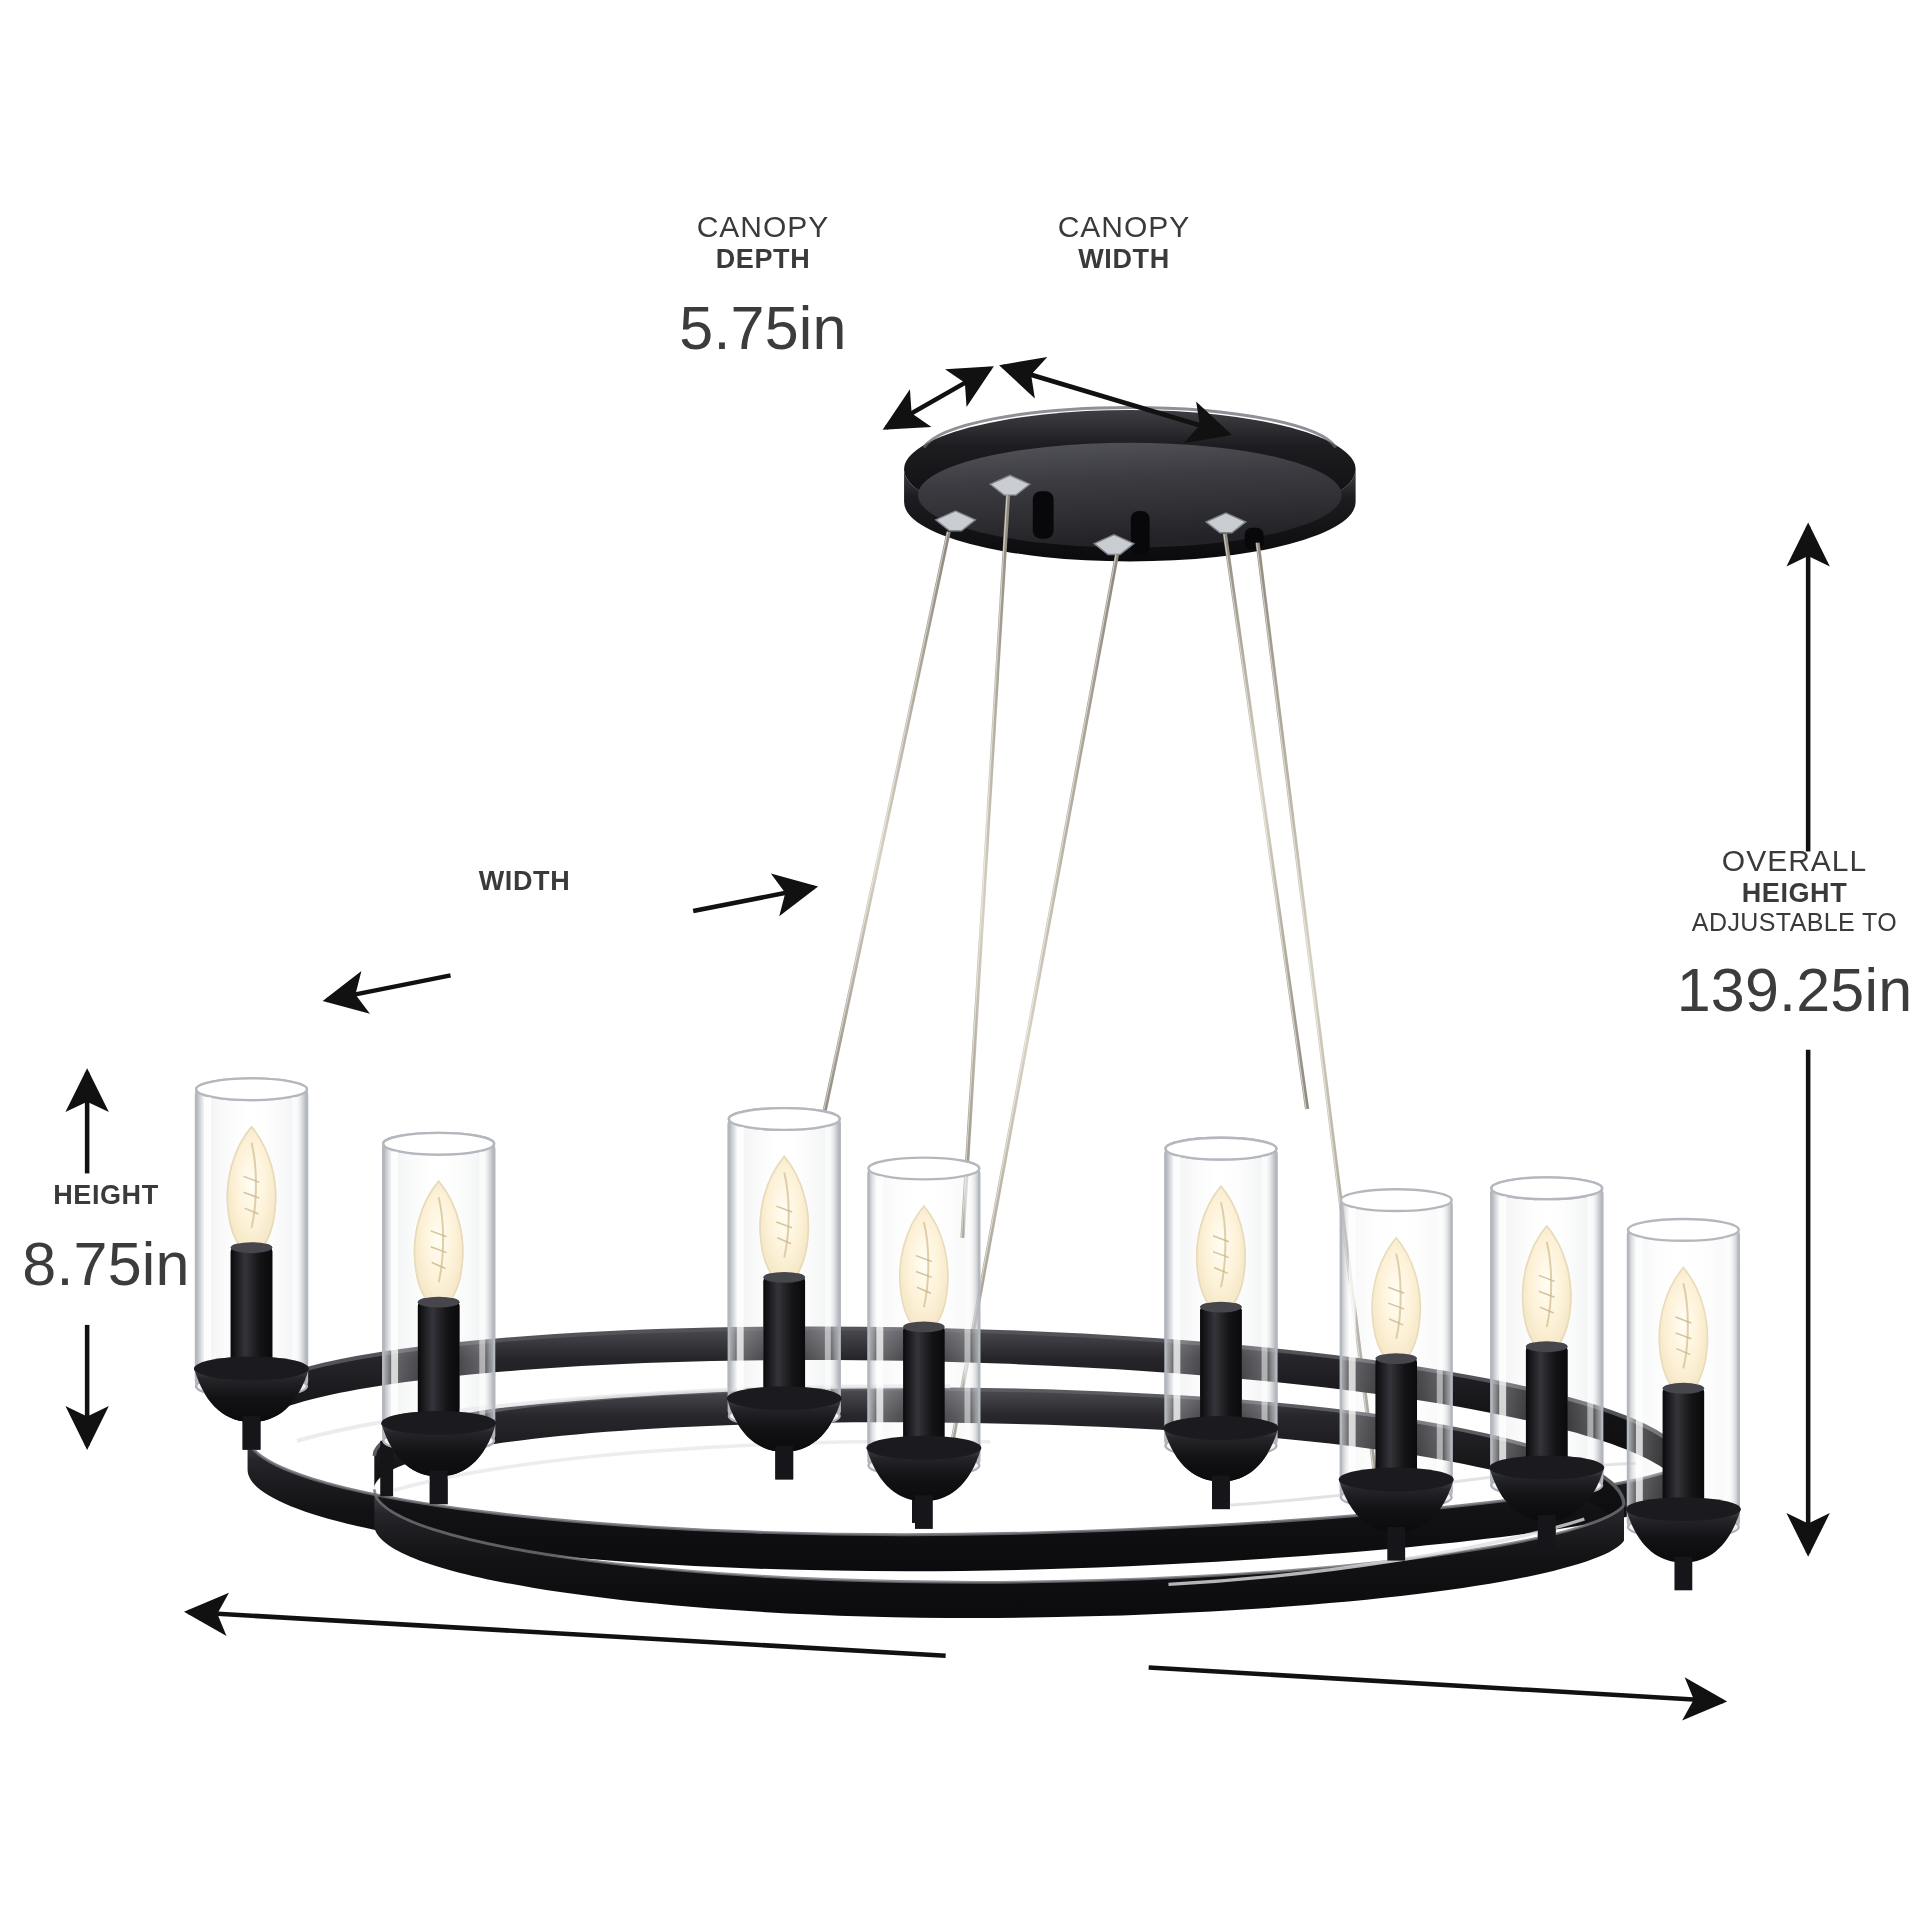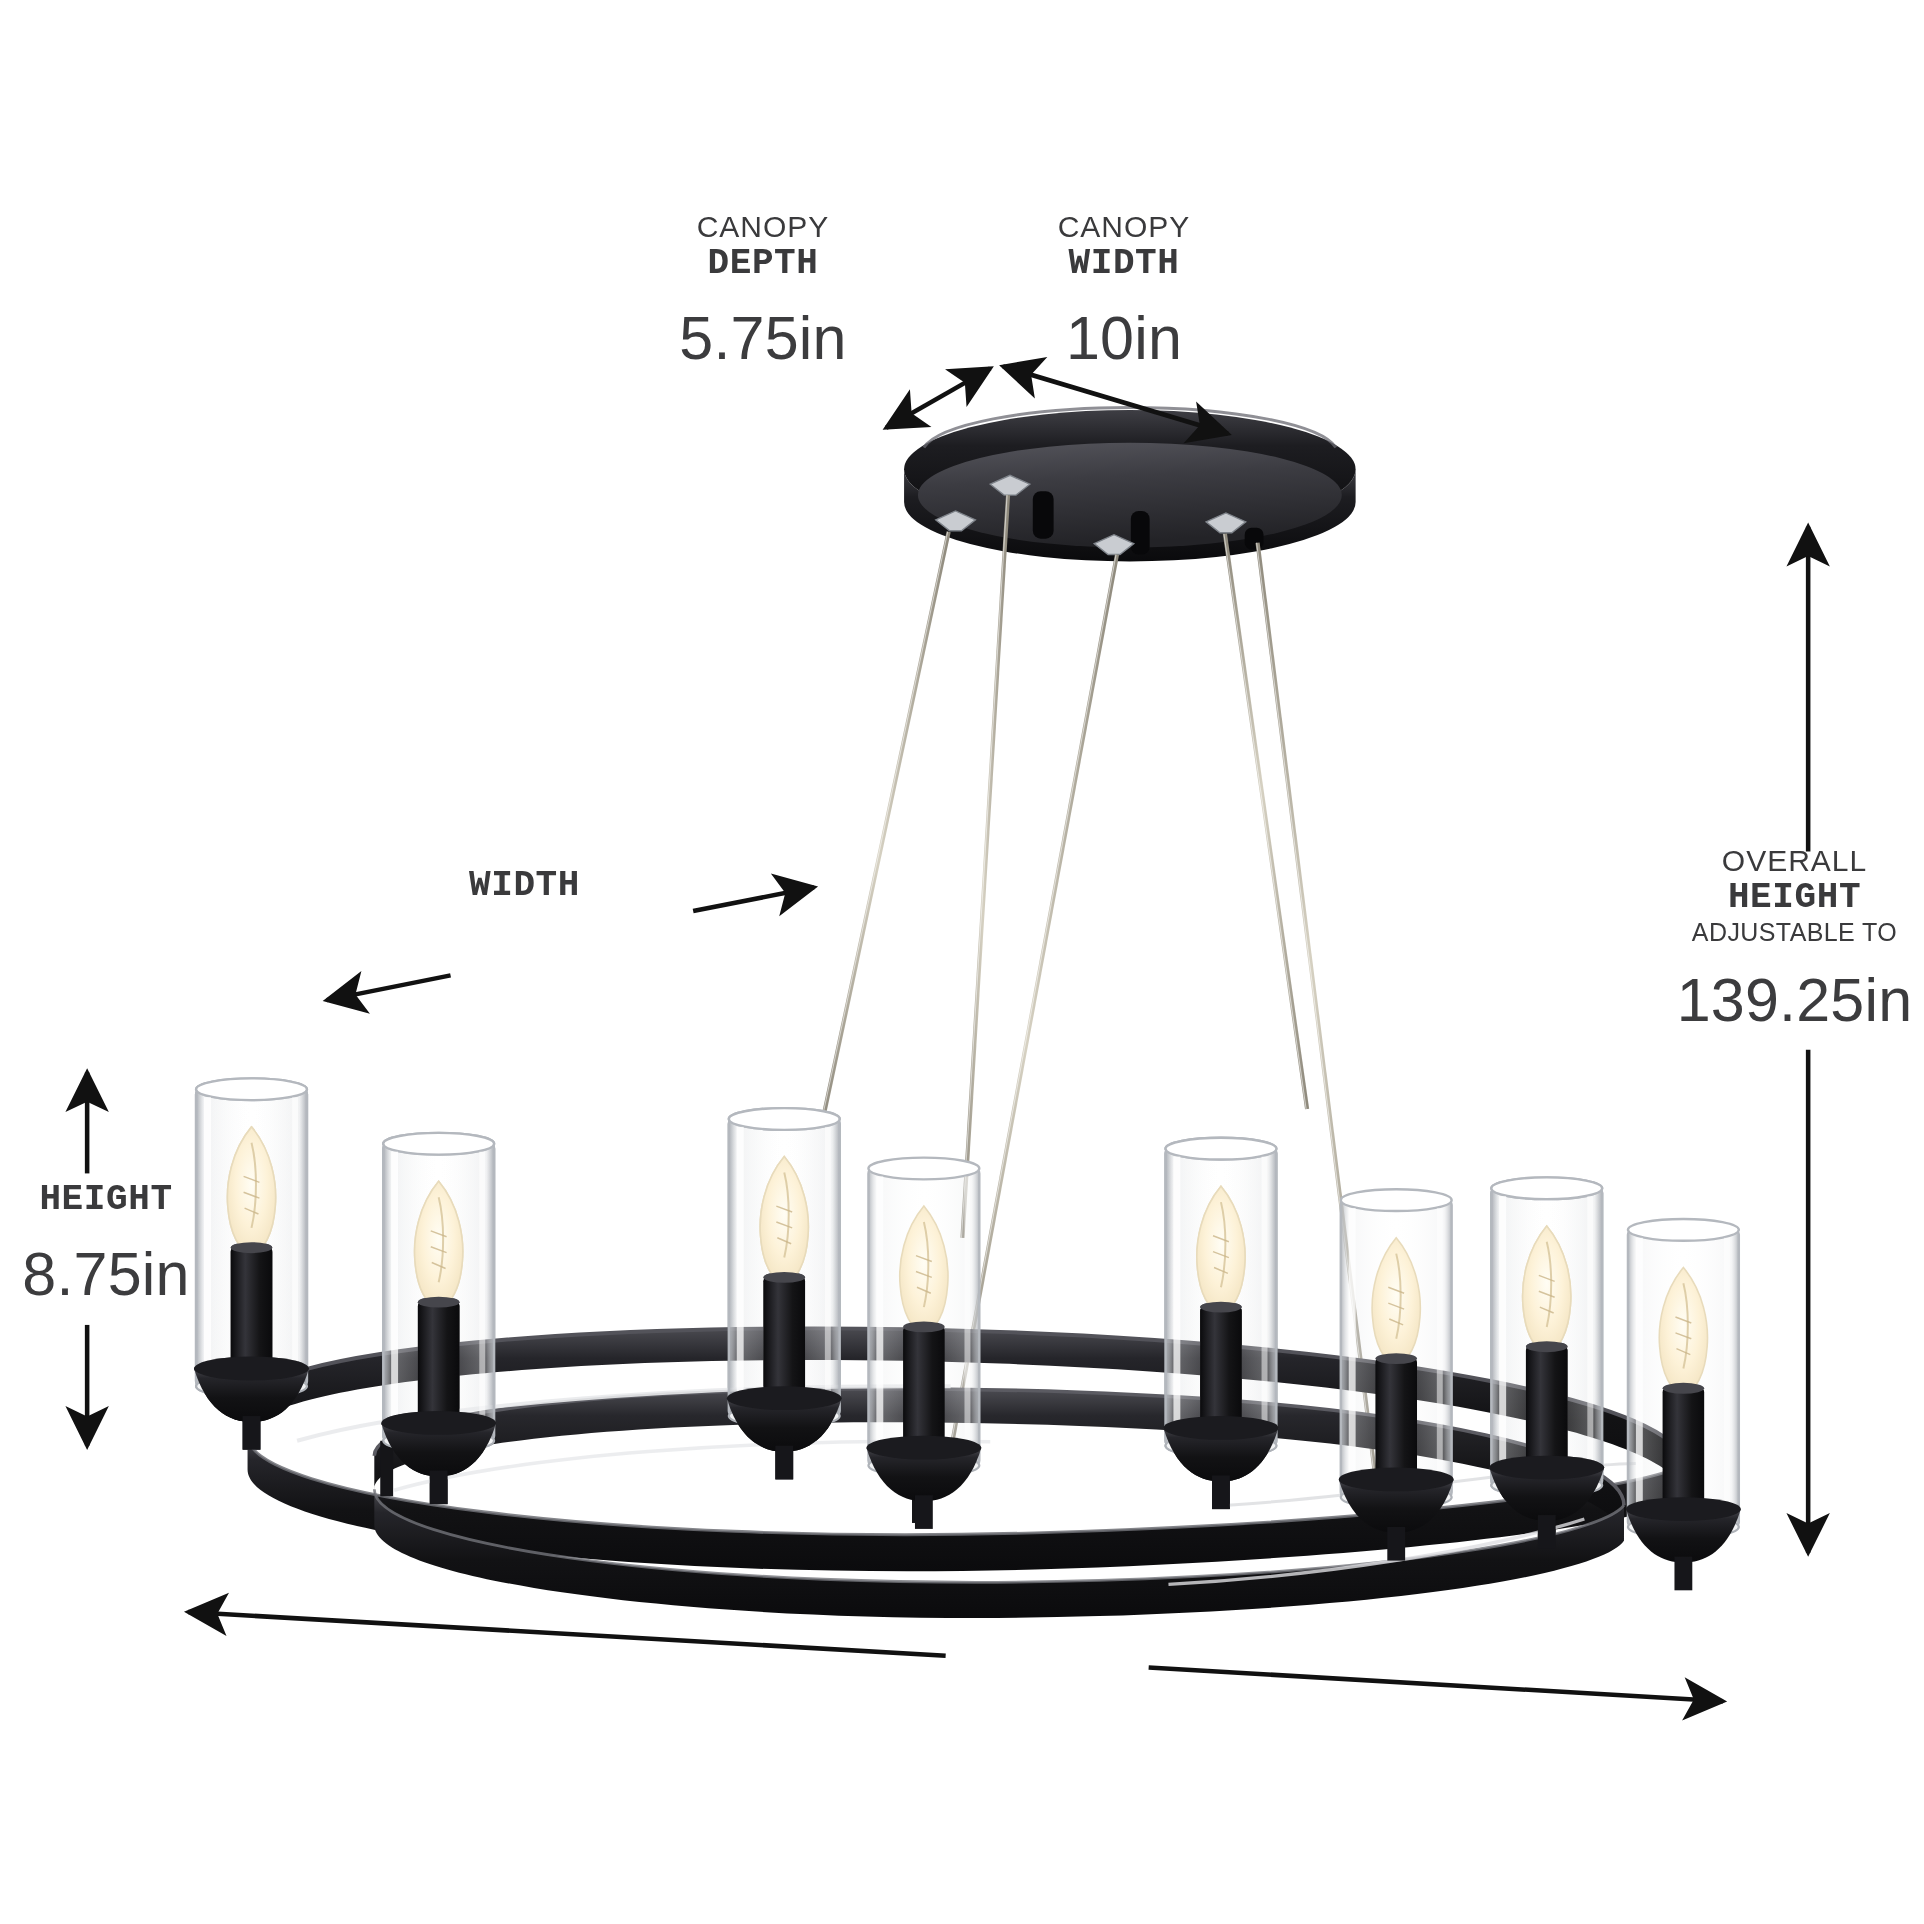--- a/index.html
+++ b/index.html
@@ -31,24 +31,23 @@
     user-select: none;
   }
   .dim-label .kicker {
     display: block;
     font-size: 30px;
     font-weight: 400;
     letter-spacing: 1px;
   }
   .dim-label .name {
     display: block;
-    font-size: 36px;
+    font-size: 27px;
     font-weight: 700;
     letter-spacing: 0.6px;
-    font-family: Liberation Mono, monospace;
   }
   .dim-label .sub {
     display: block;
     font-size: 25px;
     font-weight: 400;
     letter-spacing: 0.4px;
   }
   .dim-label .value {
     display: block;
     font-size: 61px;
@@ -272,21 +271,20 @@
 
   <div class="dim-label" id="lbl-canopy-depth">
     <span class="kicker">CANOPY</span>
     <span class="name">DEPTH</span>
     <span class="value">5.75in</span>
   </div>
 
   <div class="dim-label" id="lbl-canopy-width">
     <span class="kicker">CANOPY</span>
     <span class="name">WIDTH</span>
-    <span class="value">10in</span>
   </div>
 
   <div class="dim-label" id="lbl-width">
     <span class="name">WIDTH</span>
   </div>
 
   <div class="dim-label" id="lbl-height">
     <span class="name">HEIGHT</span>
     <span class="value">8.75in</span>
   </div>

